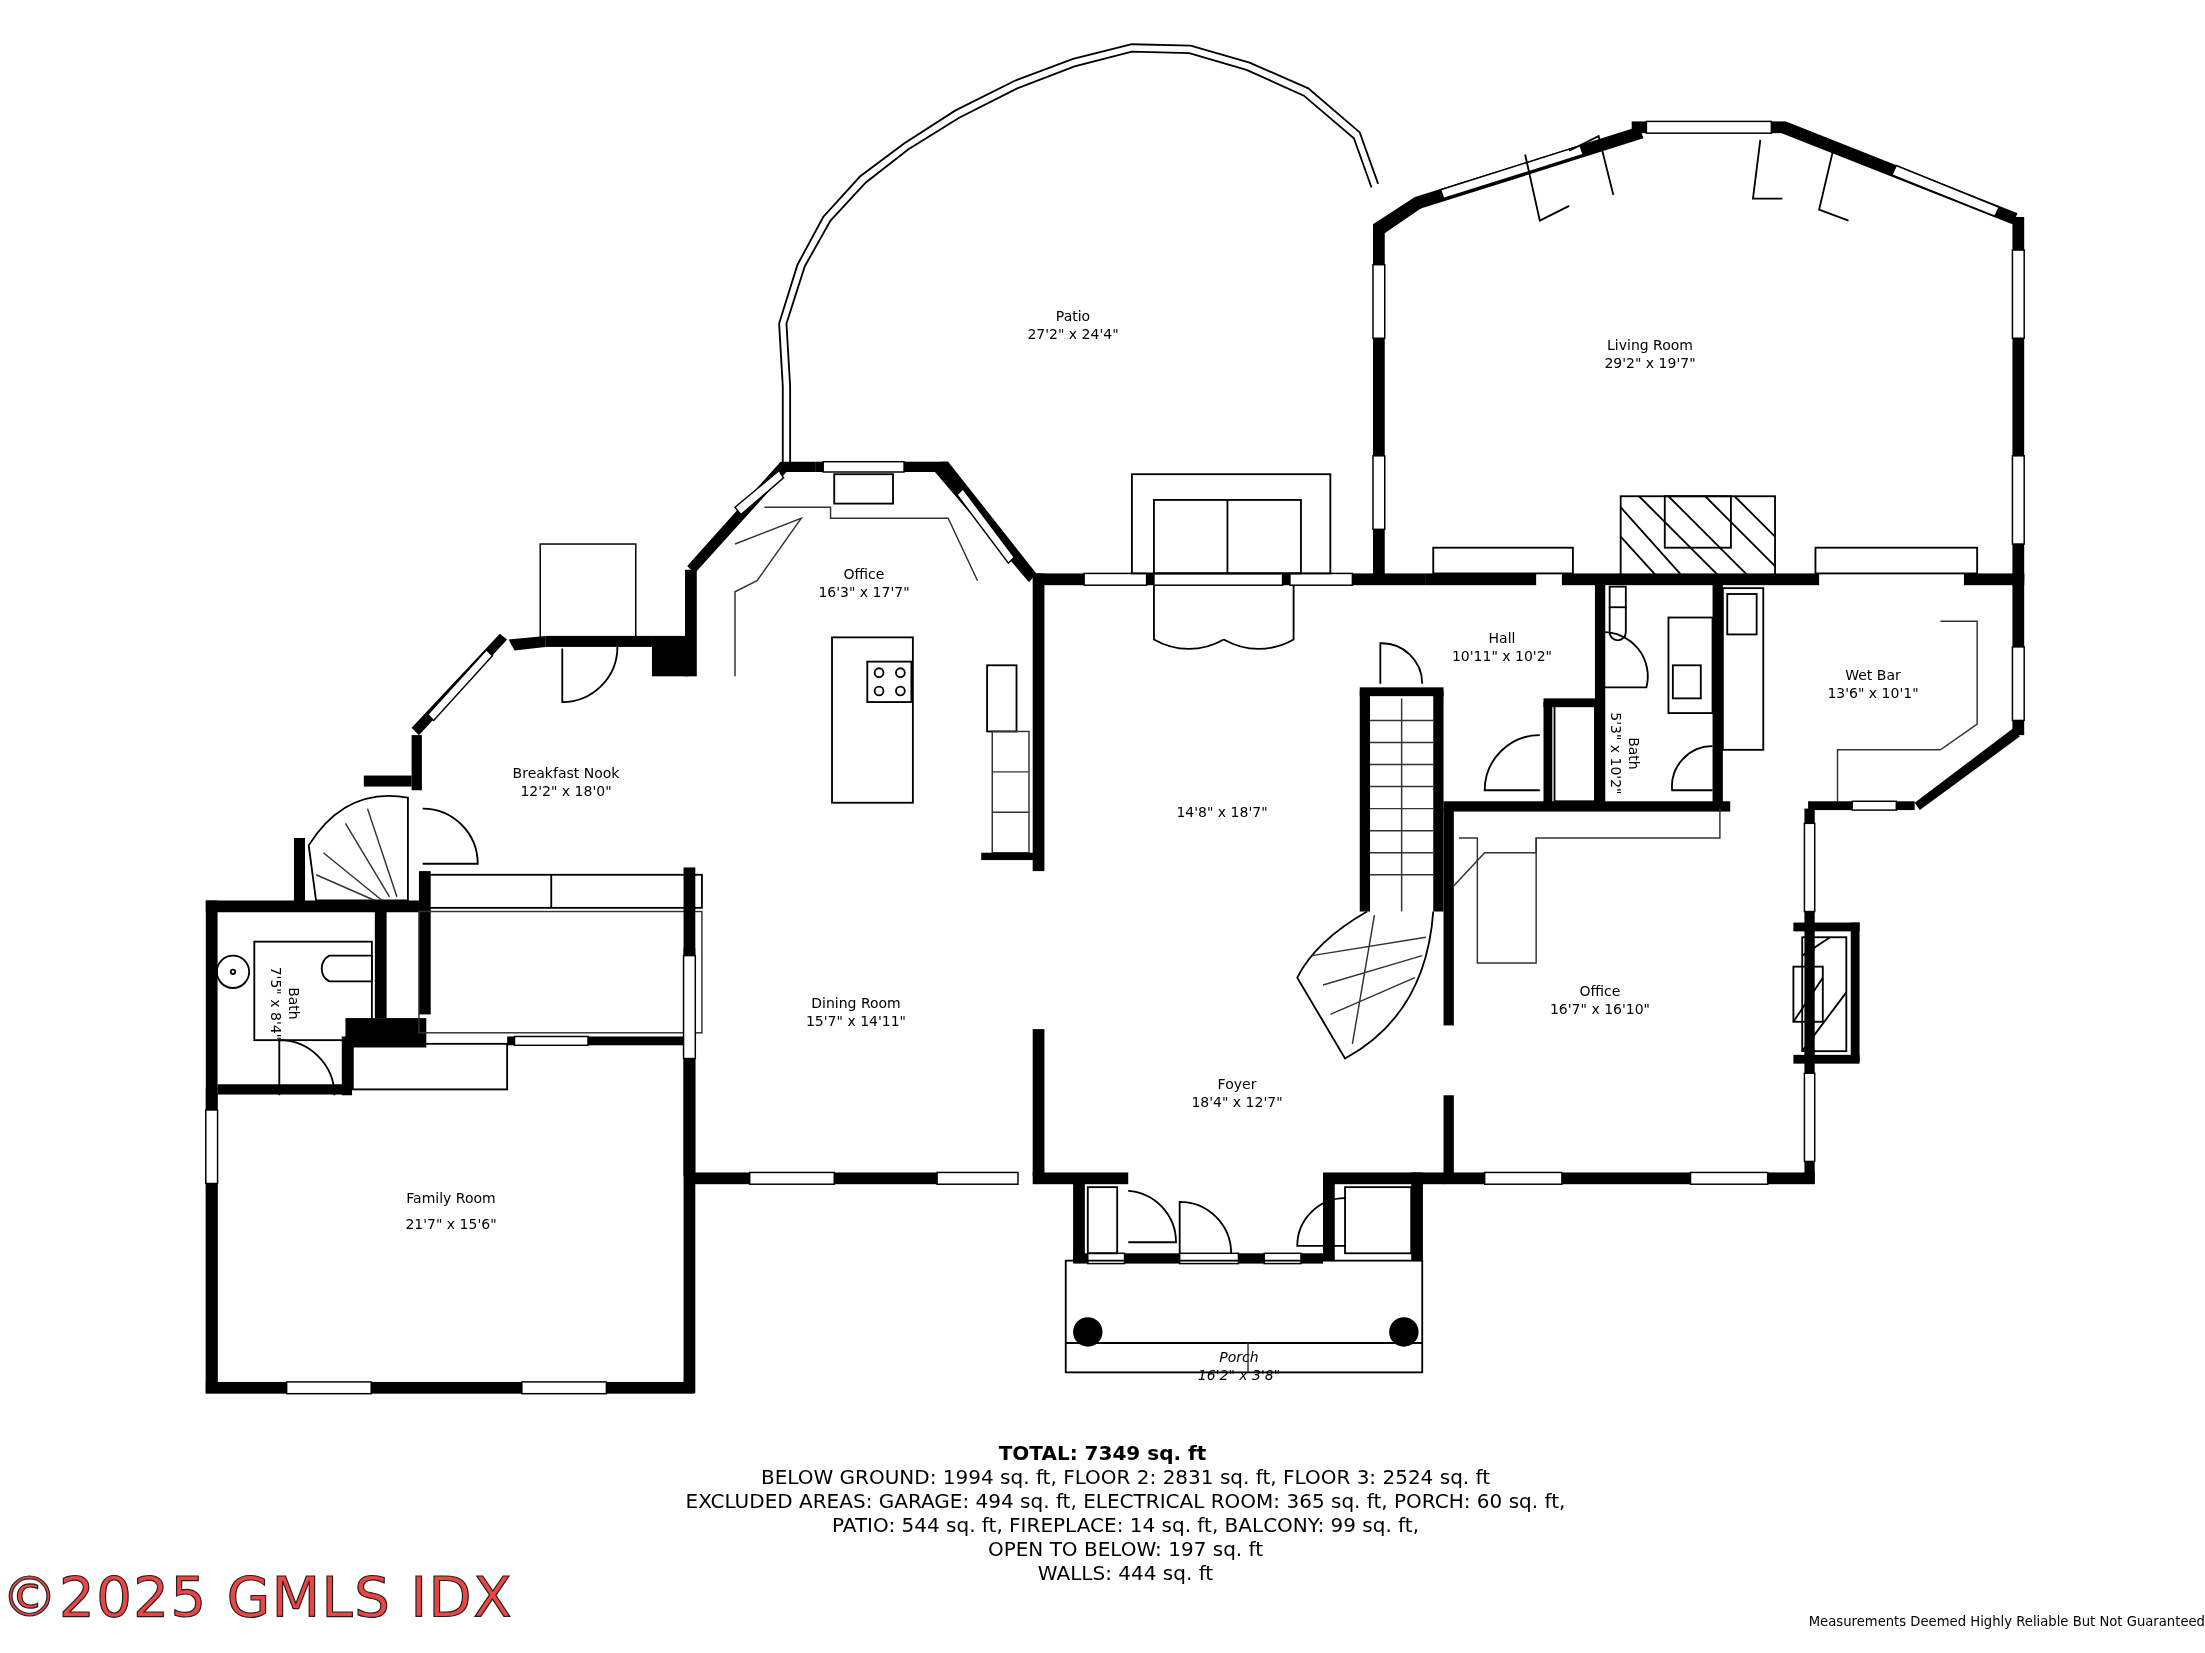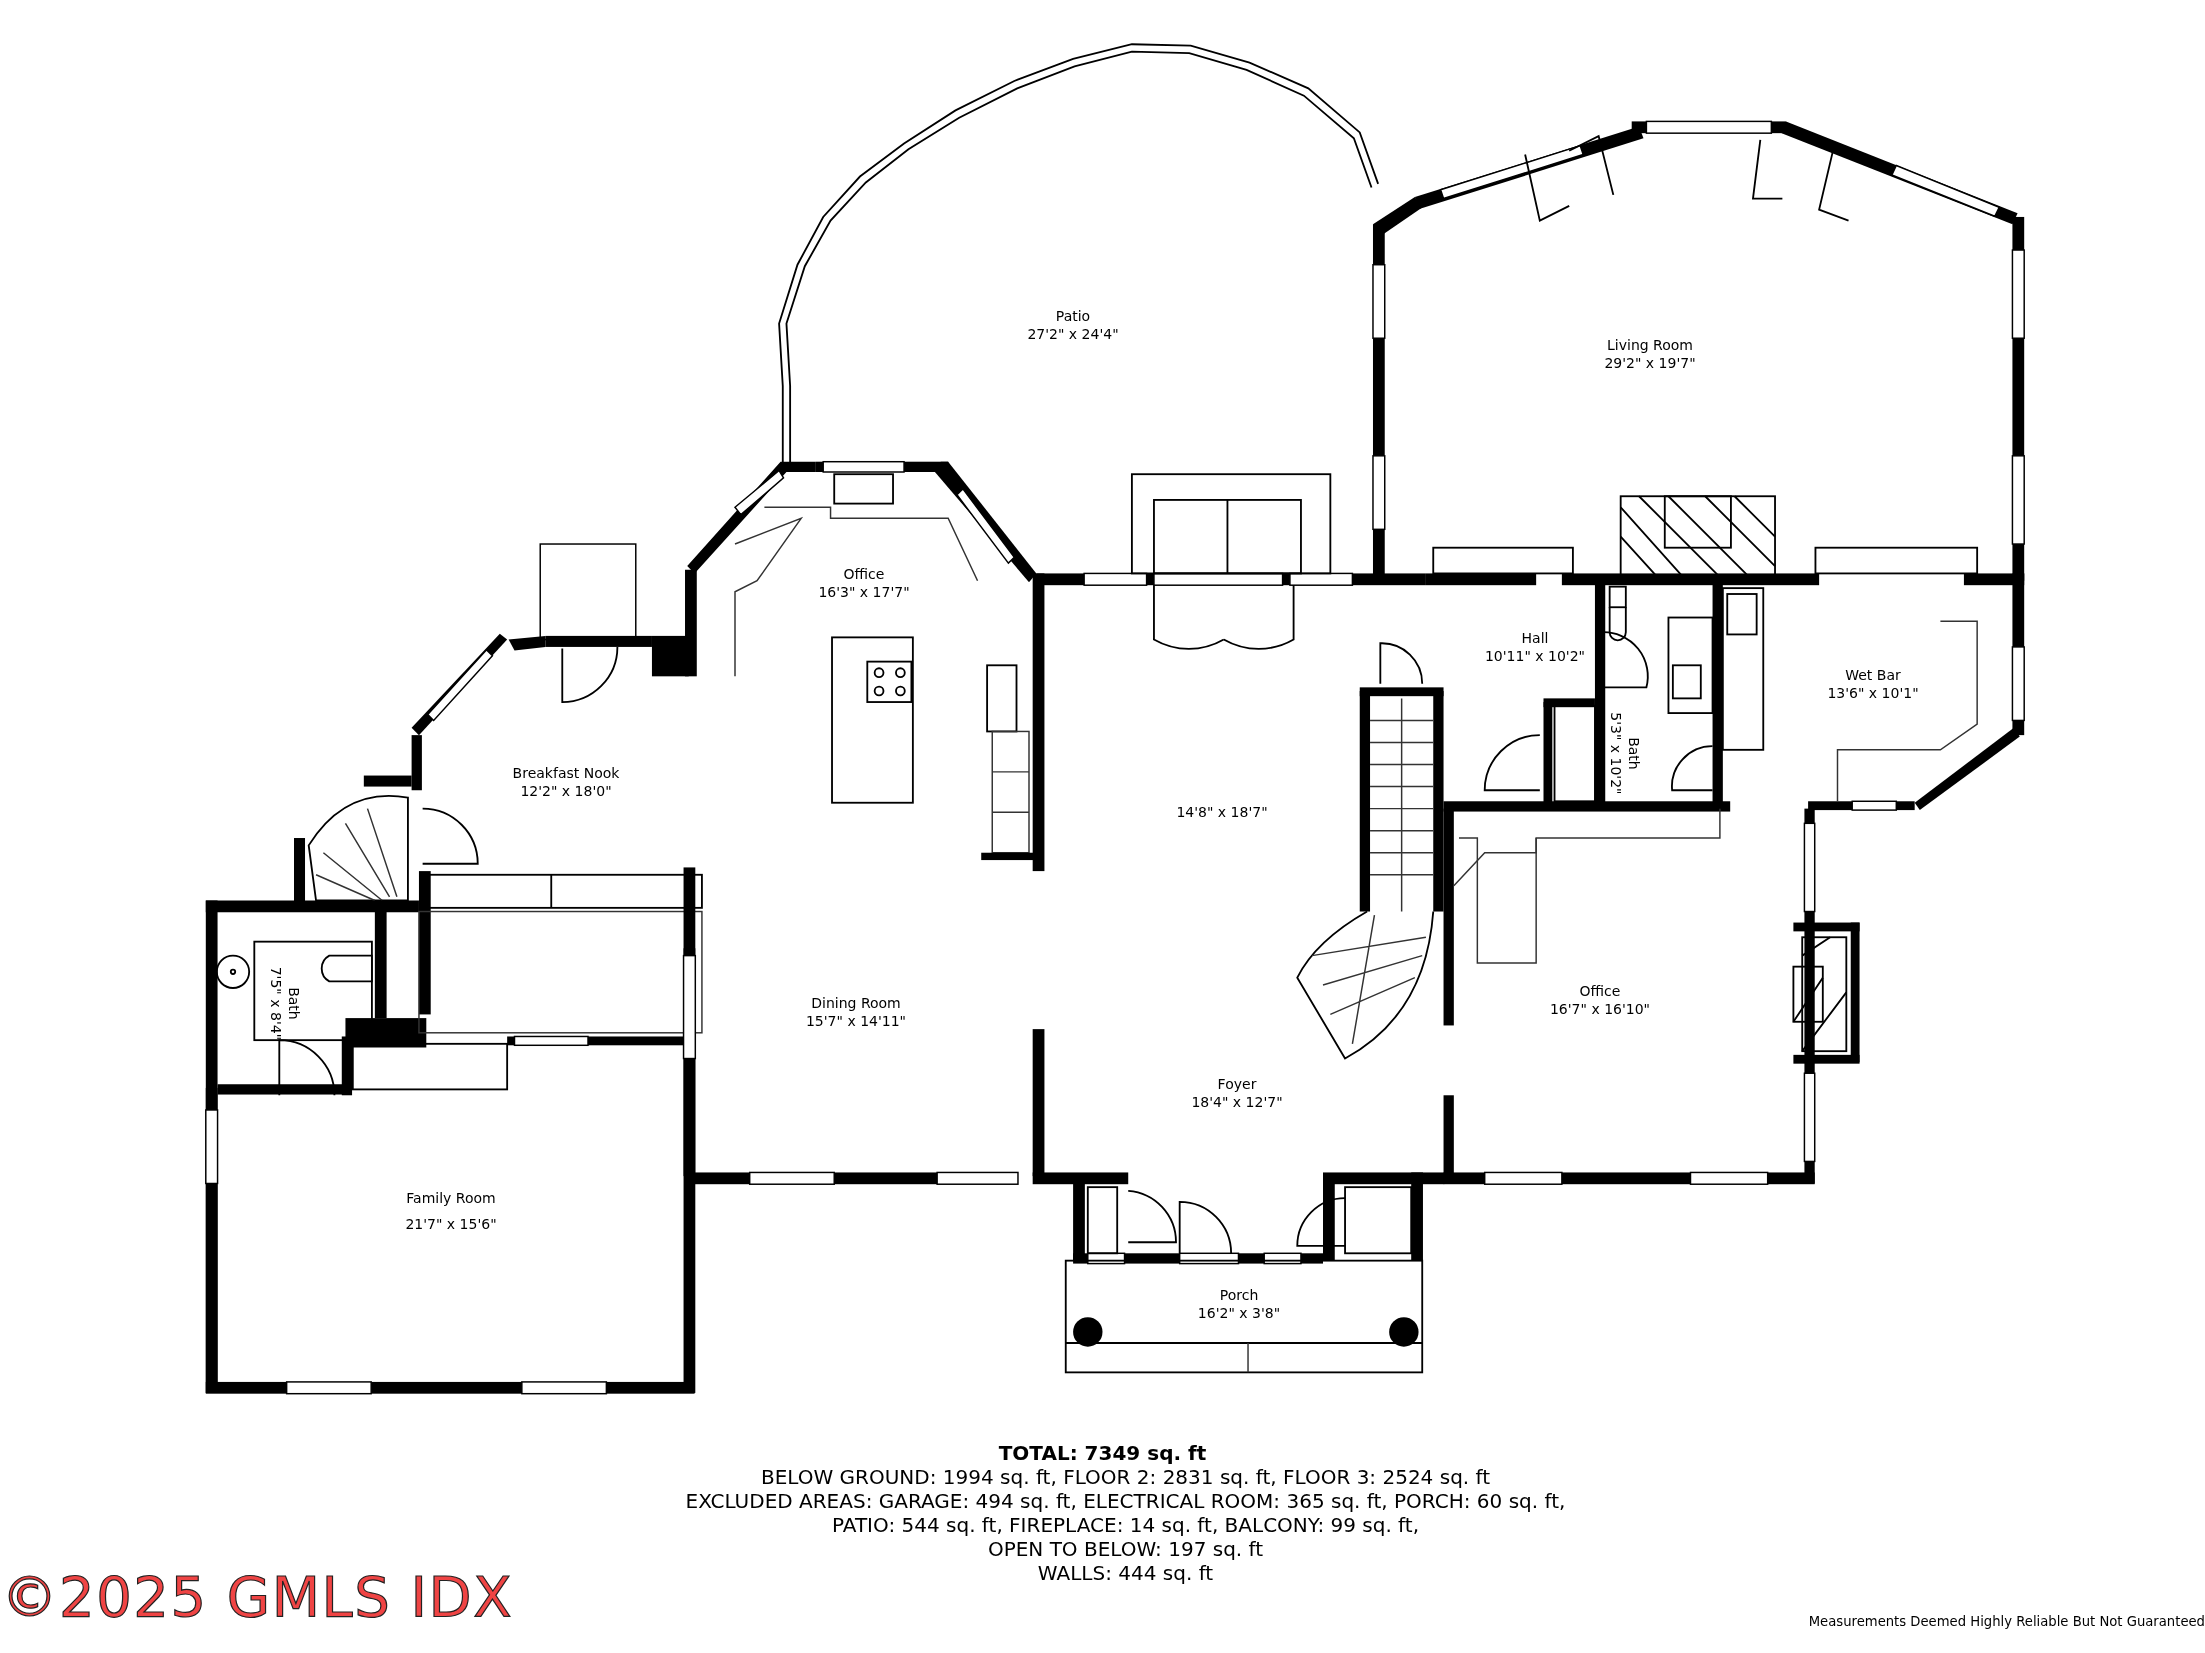--- a/index.html
+++ b/index.html
@@ -250,21 +250,21 @@
   <div>27'2" x 24'4"</div>
 </div>
 <div class="room-label" style="left:1650px; top:336px;">
   <div>Living Room</div>
   <div>29'2" x 19'7"</div>
 </div>
 <div class="room-label" style="left:864px; top:565px;">
   <div>Office</div>
   <div>16'3" x 17'7"</div>
 </div>
-<div class="room-label" style="left:1502px; top:629px;margin-left:33px;">
+<div class="room-label" style="left:1502px; top:629px;">
   <div>Hall</div>
   <div>10'11" x 10'2"</div>
 </div>
 <div class="room-label rot" style="left:1625px; top:735px;">
   <div>Bath</div>
   <div>5'3" x 10'2"</div>
 </div>
 <div class="room-label" style="left:1849px; top:666px;margin-left:24px;">
   <div>Wet Bar</div>
   <div>13'6" x 10'1"</div>
@@ -289,21 +289,21 @@
   <div>16'7" x 16'10"</div>
 </div>
 <div class="room-label" style="left:1237px; top:1075px;">
   <div>Foyer</div>
   <div>18'4" x 12'7"</div>
 </div>
 <div class="room-label" style="left:451px; top:1189px;">
   <div>Family Room</div>
   <div style="margin-top:7.4px;">21'7" x 15'6"</div>
 </div>
-<div class="room-label" style="left:1239px; top:1286px;">
+<div class="room-label" style="left:1239px; top:1348px;font-style:italic;">
   <div>Porch</div>
   <div>16'2" x 3'8"</div>
 </div>
 
 <div class="summary">
   <div class="total">TOTAL: 7349 sq. ft</div>
   <div class="line">BELOW GROUND: 1994 sq. ft, FLOOR 2: 2831 sq. ft, FLOOR 3: 2524 sq. ft</div>
   <div class="line">EXCLUDED AREAS: GARAGE: 494 sq. ft, ELECTRICAL ROOM: 365 sq. ft, PORCH: 60 sq. ft,</div>
   <div class="line">PATIO: 544 sq. ft, FIREPLACE: 14 sq. ft, BALCONY: 99 sq. ft,</div>
   <div class="line">OPEN TO BELOW: 197 sq. ft</div>

